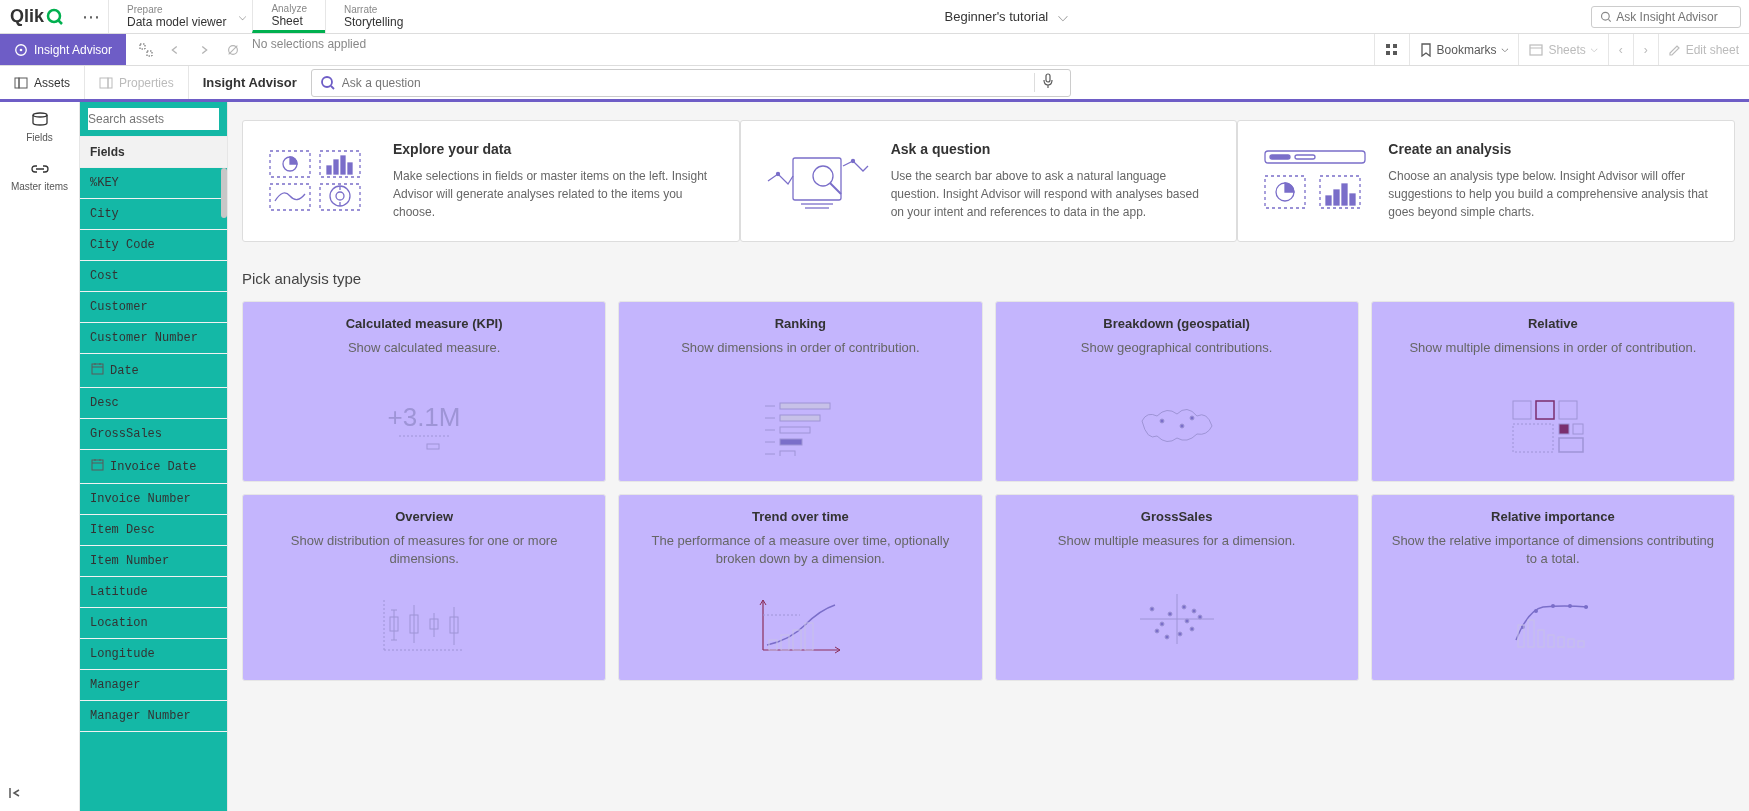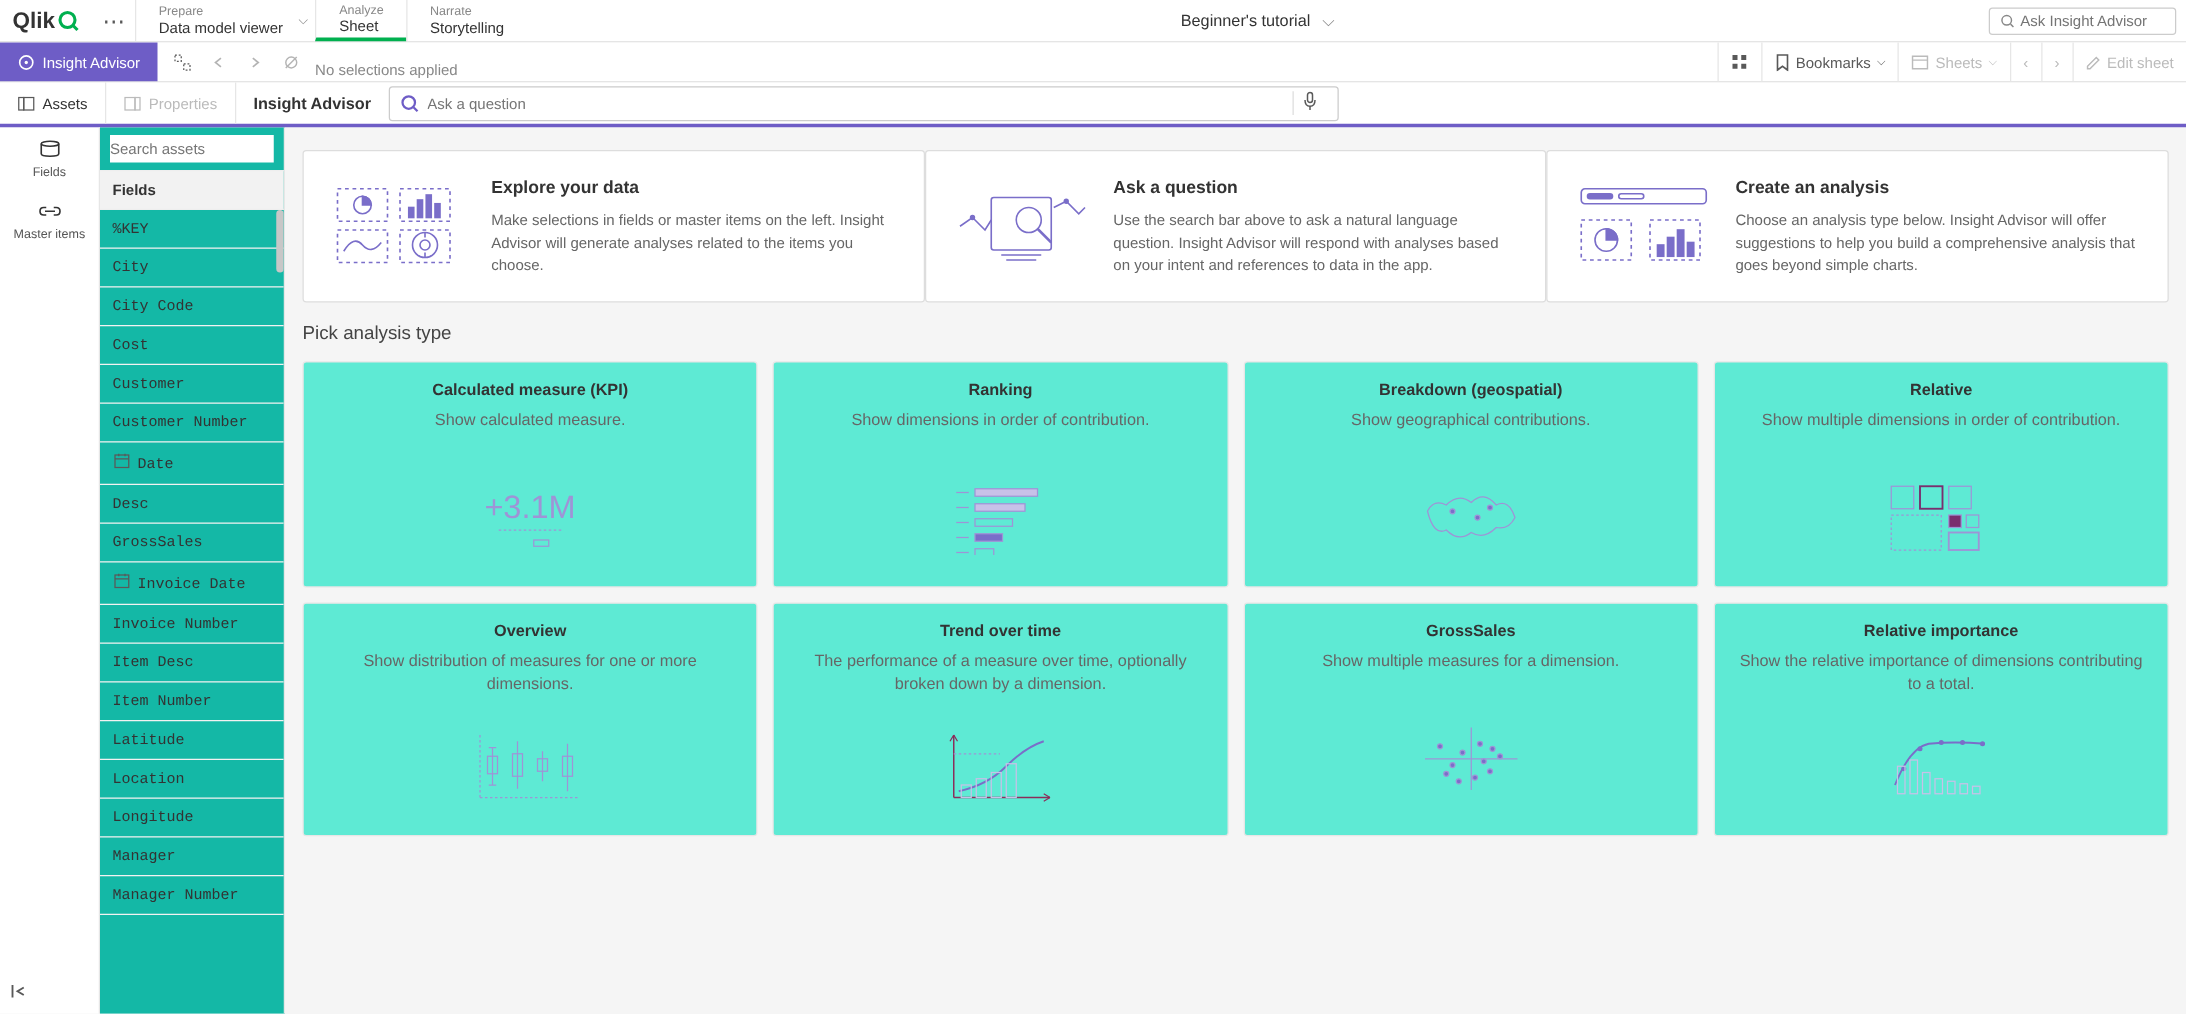--- a/index.html
+++ b/index.html
@@ -20,21 +20,21 @@
 .center-title .chev { margin-left: 6px; color: #888; }
 .top-right { display: flex; align-items: center; padding-right: 8px; }
 .search-top { display: flex; align-items: center; border: 1px solid #ccc; border-radius: 3px; padding: 3px 8px; width: 150px; }
 .search-top input { border: none; outline: none; font-size: 12px; width: 100%; color: #666; }
 .search-top svg { margin-right: 4px; }
 
 
 .secondbar { display: flex; align-items: center; height: 32px; background: #fff; border-bottom: 1px solid #ddd; }
 .insight-badge { display: flex; align-items: center; background: #6e5dc6; color: #fff; height: 100%; padding: 0 14px; font-size: 12px; }
 .insight-badge svg { margin-right: 6px; }
-.sel-tools { display: flex; align-items: flex-end; padding: 0 6px; gap: 1px; }
+.sel-tools { display: flex; align-items: flex-start; padding: 0 6px; gap: 1px; }
 .sel-tool { width: 28px; height: 26px; display: flex; align-items: center; justify-content: center; color: #999; cursor: pointer; }
 .sel-tool.disabled { opacity: 0.45; }
 .no-sel { color: #888; font-size: 12px; margin-left: 4px; }
 .right-tools { margin-left: auto; display: flex; align-items: center; height: 100%; }
 .rt-btn { display: flex; align-items: center; padding: 0 10px; height: 100%; border-left: 1px solid #e6e6e6; color: #595959; font-size: 12px; cursor: pointer; gap: 5px; }
 .rt-btn.disabled { color: #bbb; }
 
 
 .thirdbar { display: flex; align-items: center; height: 36px; background: #fff; border-bottom: 3px solid #6e5dc6; }
 .tb-left { display: flex; height: 100%; }
@@ -56,29 +56,29 @@
 .asset-panel { width: 148px; background: #14b8a6; border-right: 1px solid #e6e6e6; display: flex; flex-direction: column; }
 .asset-search { padding: 6px 8px; }
 .asset-search input { width: 100%; border: none; outline: none; font-size: 12px; color: #666; padding: 4px 0; }
 .asset-header { background: #f2f2f2; padding: 8px 10px; font-size: 12px; font-weight: 600; border-top: 1px solid #eee; border-bottom: 1px solid #eee; }
 .asset-list { flex: 1; overflow-y: auto; position: relative; font-family: Liberation Mono, monospace; }
 .asset-item { display: flex; align-items: center; padding: 8px 10px; font-size: 12px; border-bottom: 1px solid #f2f2f2; cursor: pointer; gap: 6px; }
 .asset-item .fi { width: 14px; text-align: center; color: #595959; }
 .scroll-indicator { position: absolute; right: 0; top: 0; width: 6px; height: 50px; background: #c7c7c7; border-radius: 3px; }
 
 .content { flex: 1; overflow-y: auto; padding: 18px 14px; background: #f5f5f5; }
-.intro-row { display: flex; margin-bottom: 16px; }
+.intro-row { display: flex; margin-bottom: 28px; }
 .intro-card { flex: 1; background: #fff; border: 1px solid #ddd; border-radius: 3px; padding: 20px 22px; display: flex; gap: 18px; align-items: center; }
 .intro-art { width: 110px; height: 70px; flex-shrink: 0; display: flex; align-items: center; justify-content: center; }
 .intro-text h3 { font-size: 14px; font-weight: 700; margin-bottom: 10px; }
 .intro-text p { font-size: 12px; color: #666; line-height: 1.5; }
 
 .section-title { font-size: 15px; font-weight: 400; color: #444; margin-bottom: 14px; }
 .analysis-grid { display: grid; grid-template-columns: repeat(4, 1fr); gap: 12px; }
-.analysis-card { background: #5eead4; border: 1px solid #e6e6e6; border-radius: 3px; padding: 14px 16px 20px; text-align: center; cursor: pointer; }
+.analysis-card { background: #c4b5fd; border: 1px solid #e6e6e6; border-radius: 3px; padding: 14px 16px 20px; text-align: center; cursor: pointer; }
 .analysis-card h4 { font-size: 13px; font-weight: 700; margin-bottom: 8px; }
 .analysis-card p { font-size: 13px; color: #666; line-height: 1.4; min-height: 30px; }
 .analysis-card .art { margin-top: 22px; height: 70px; display: flex; align-items: center; justify-content: center; }
 </style>
 </head>
 <body>
 
 <div class="topbar">
   <div class="logo">
     <span>Qlik</span>

